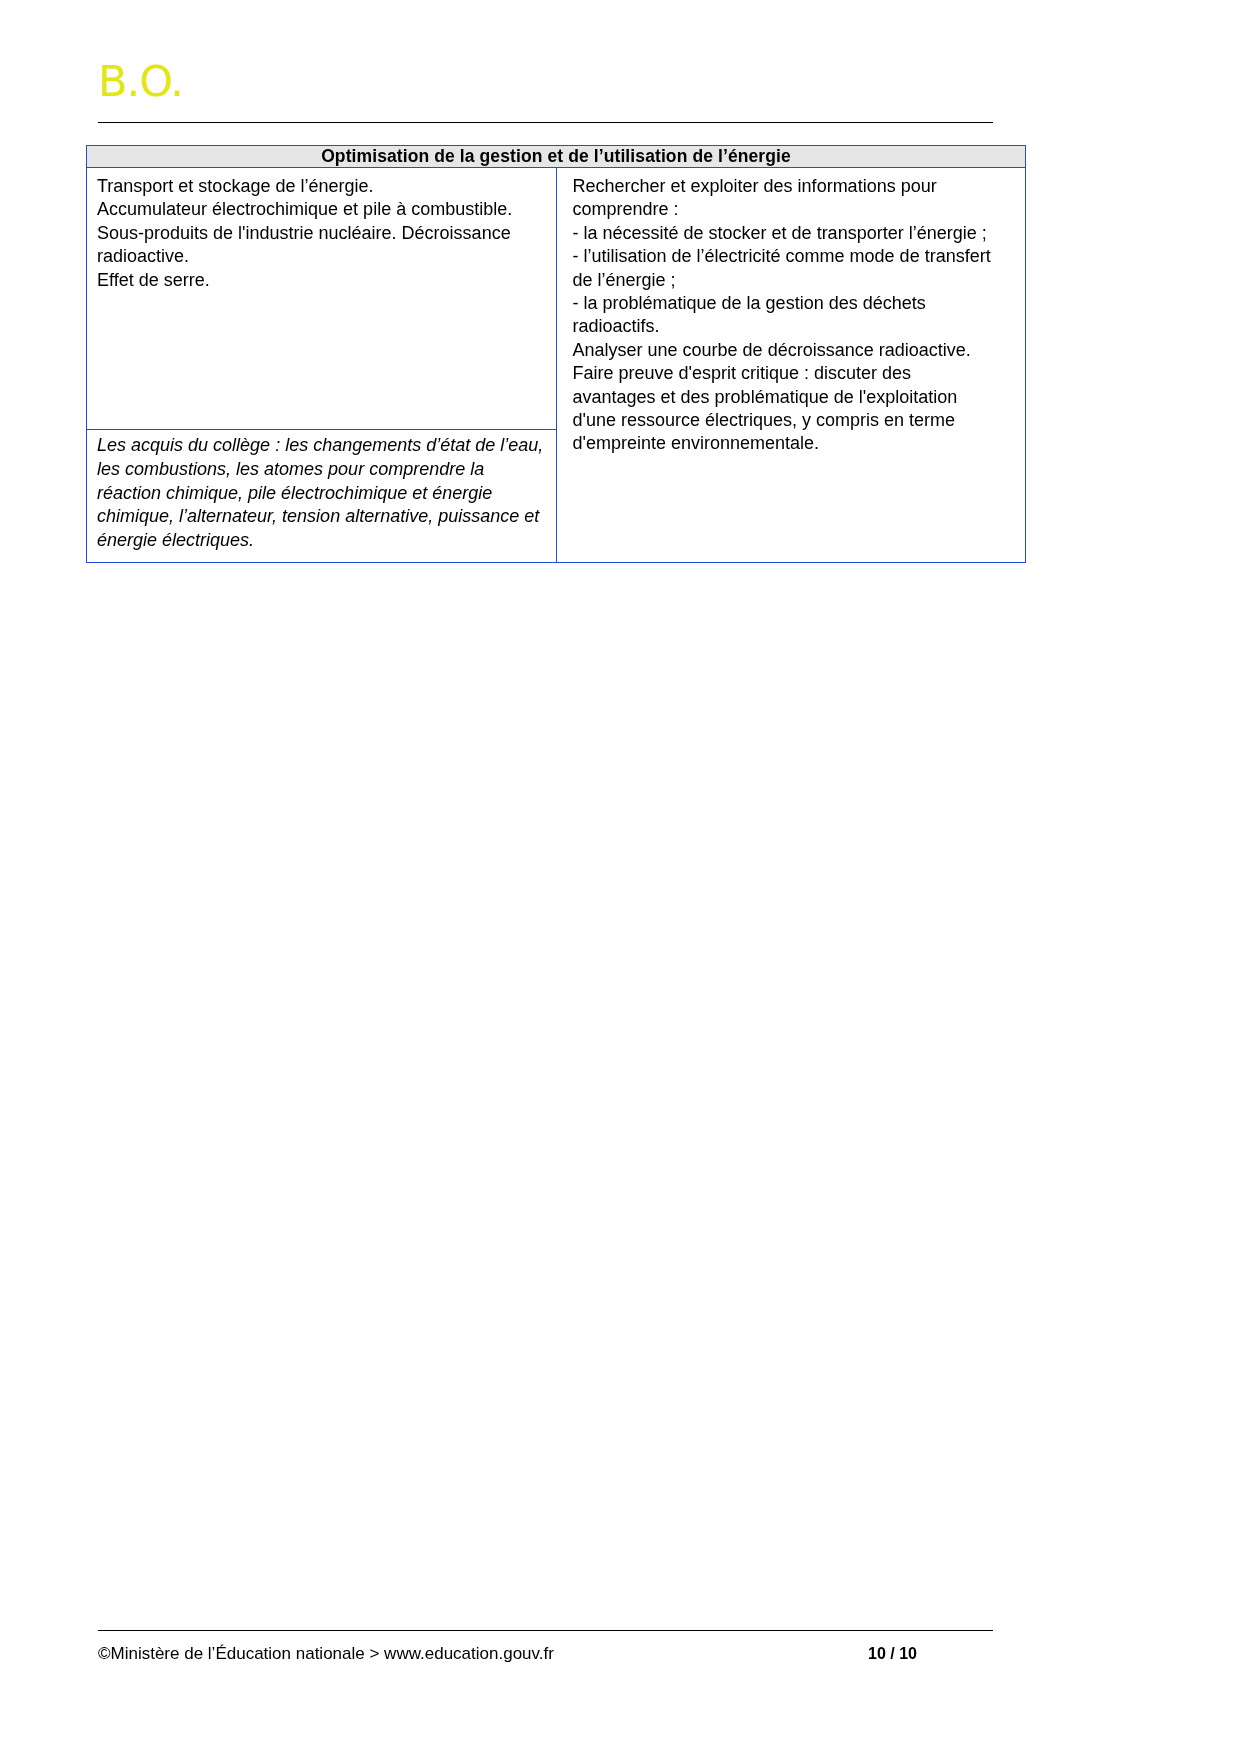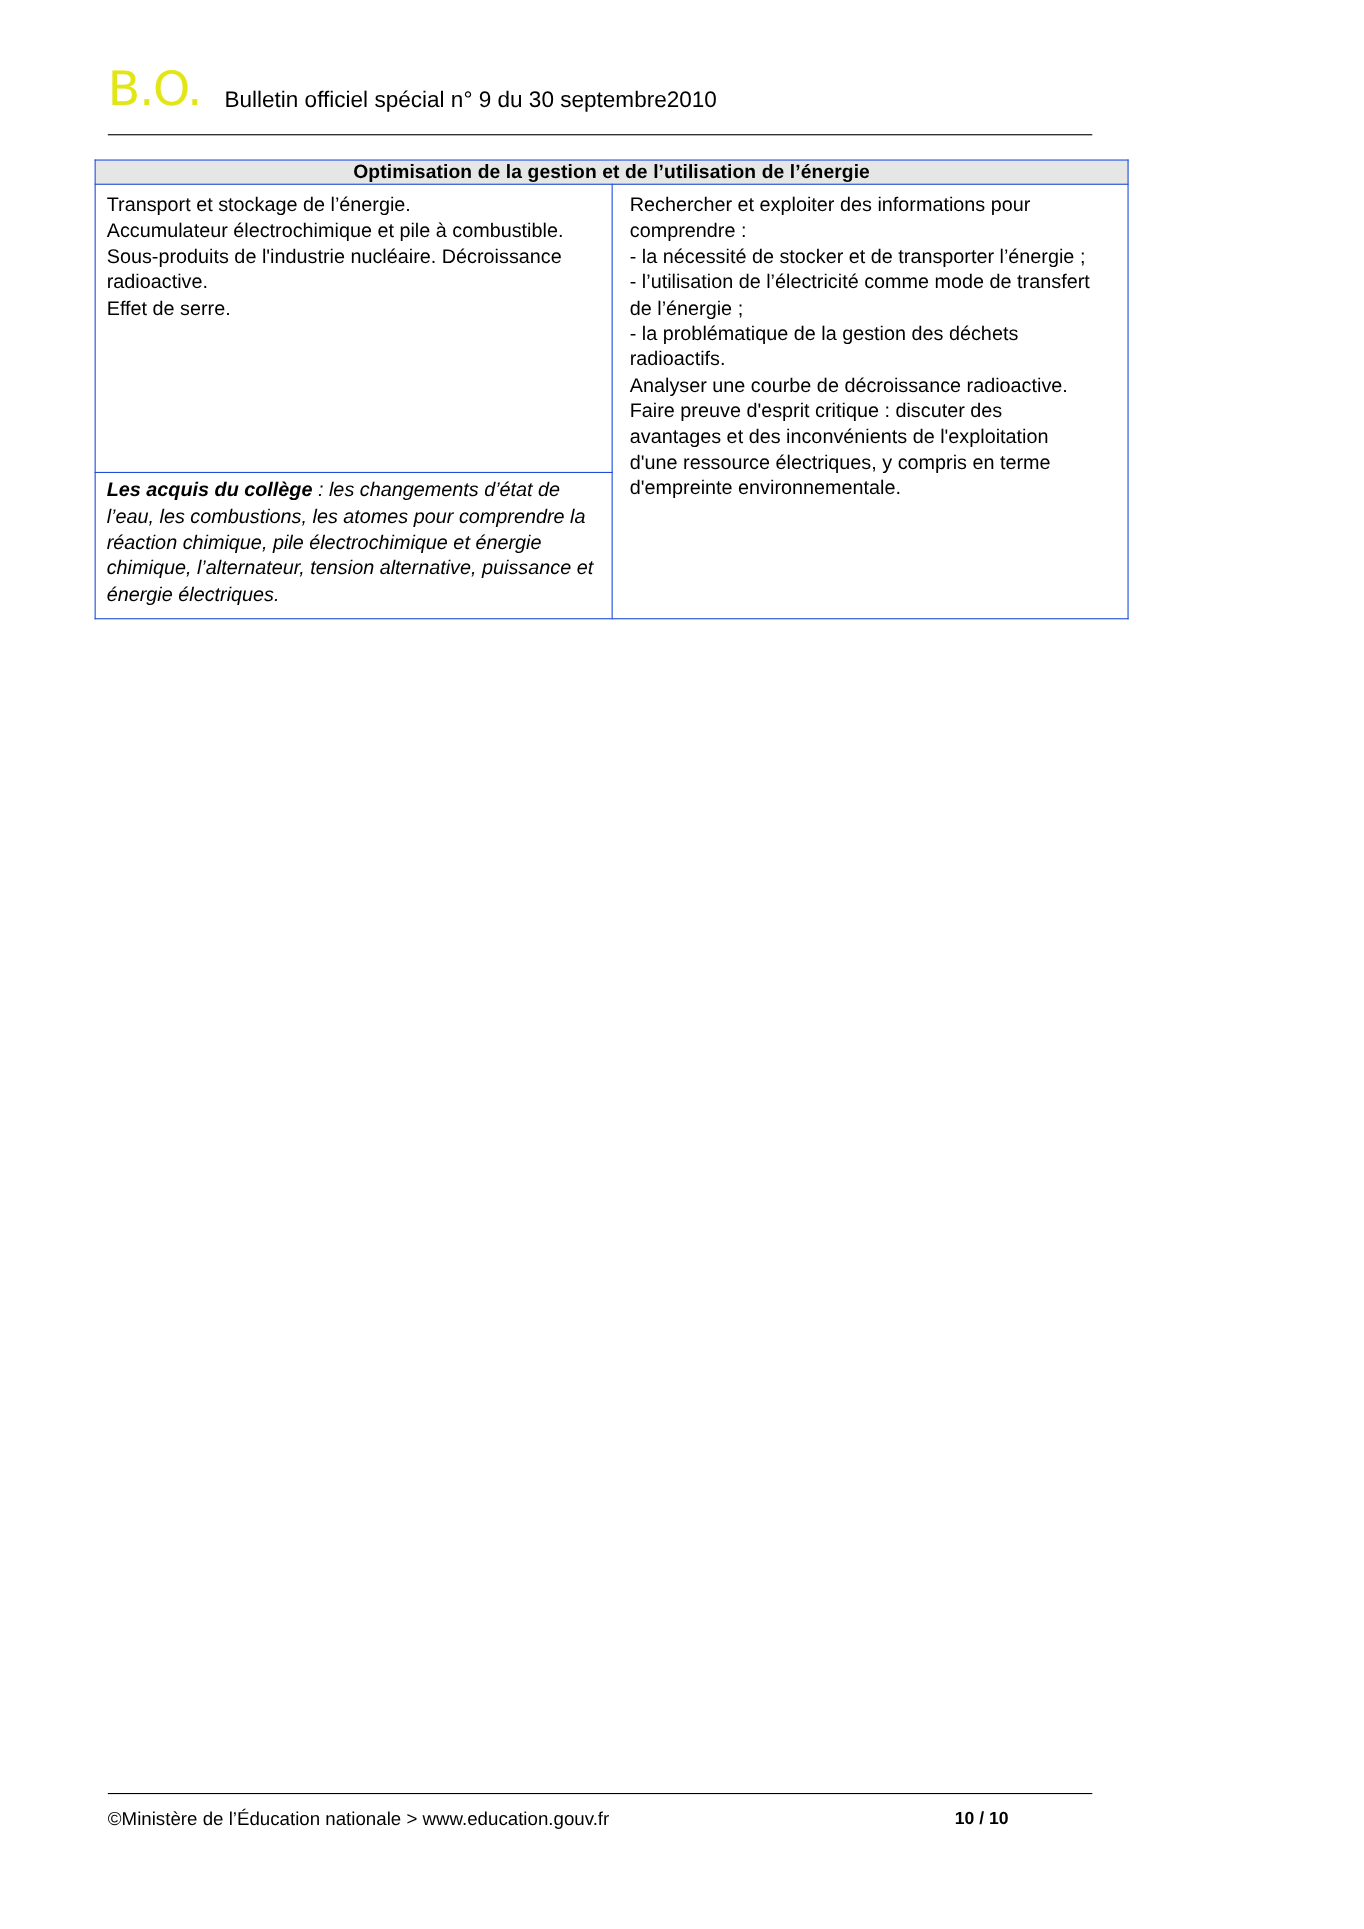--- a/index.html
+++ b/index.html
@@ -105,21 +105,21 @@
   .cell-left-bottom {
     box-sizing: border-box;
     padding-top: 2px;
   }
   .cell-left-bottom .cell-inner {
     font-style: italic;
     line-height: 1.32;
     padding-top: 4px;
   }
   .acquis-label {
-    font-weight: bold;
+    font-weight: normal;
     font-style: italic;
   }
   .cell-right {
     box-sizing: border-box;
   }
   .cell-right .cell-inner {
     line-height: 1.30;
     padding-left: 16px;
   }
   .line { display: block; }
@@ -155,21 +155,20 @@
 </style>
 </head>
 <body>
 
 <div class="page">
 
   <div class="header">
     <div class="logo">
       <span class="logo-text">B.O.</span>
     </div>
-    <div class="header-title">Bulletin officiel spécial n° 9 du 30 septembre2010</div>
     <div class="header-rule"></div>
   </div>
 
   <div class="table-wrap">
     <table class="content-table">
       <tbody>
           <tr>
         <th class="th-banner" colspan="2">Optimisation de la gestion et de l’utilisation de l’énergie</th>
       </tr>
       <tr>
@@ -186,21 +185,21 @@
           <div class="cell-inner">
             <span class="line">Rechercher et exploiter des informations pour</span>
             <span class="line">comprendre :</span>
             <span class="line">- la nécessité de stocker et de transporter l’énergie ;</span>
             <span class="line">- l’utilisation de l’électricité comme mode de transfert</span>
             <span class="line">de l’énergie ;</span>
             <span class="line">- la problématique de la gestion des déchets</span>
             <span class="line">radioactifs.</span>
             <span class="line">Analyser une courbe de décroissance radioactive.</span>
             <span class="line">Faire preuve d'esprit critique : discuter des</span>
-            <span class="line">avantages et des inconvénients de l'exploitation</span>
+            <span class="line">avantages et des problématique de l'exploitation</span>
             <span class="line">d'une ressource électriques, y compris en terme</span>
             <span class="line">d'empreinte environnementale.</span>
           </div>
         </td>
       </tr>
       <tr>
         <td class="col-left cell-left-bottom">
           <div class="cell-inner"><span class="acquis-label">Les acquis du collège</span><span> : les changements d’état de l’eau, les combustions, les atomes pour comprendre la réaction chimique, pile électrochimique et énergie chimique, l’alternateur, tension alternative, puissance et énergie électriques.</span></div>
         </td>
       </tr>

